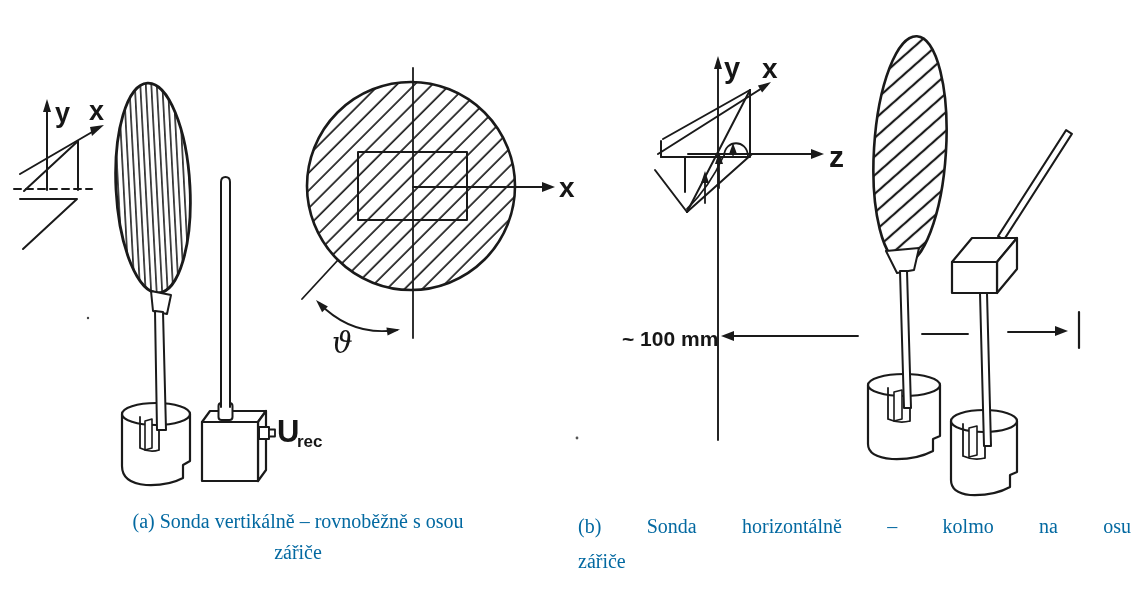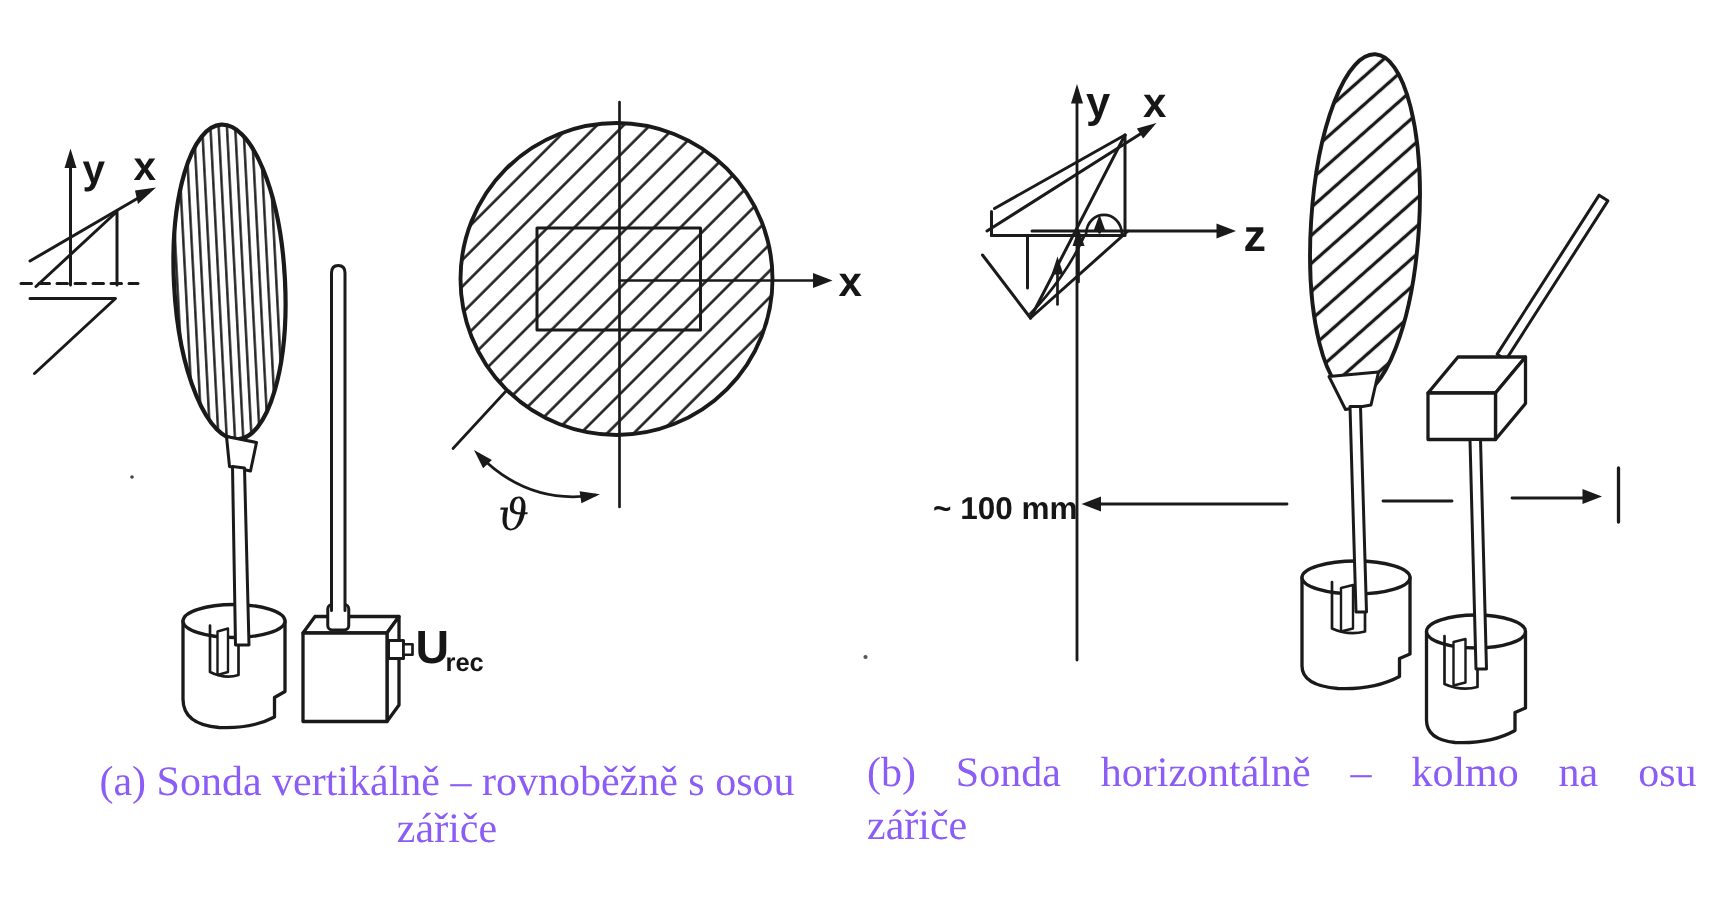--- a/index.html
+++ b/index.html
@@ -4,23 +4,23 @@
 <style>
   html,body{margin:0;padding:0;background:#ffffff;}
   .stage{position:relative;width:1141px;height:605px;background:#ffffff;overflow:hidden;
          font-family:"Liberation Serif", serif;}
   svg{position:absolute;left:0;top:0;}
   svg text{stroke:none;}
   .lbl{font-family:"Liberation Sans", sans-serif;font-weight:700;fill:#161616;}
   .theta{font-family:"DejaVu Serif", serif;font-style:italic;fill:#161616;}
   .dim{font-family:"Liberation Sans", sans-serif;font-weight:600;fill:#161616;}
   .sub{font-family:"Liberation Sans", sans-serif;font-weight:700;fill:#161616;}
-  .caption{position:absolute;color:#8b5cf6;font-size:28px;}
+  .caption{position:absolute;color:#0369a1;font-size:20px;}
   .caption-a{left:40px;top:506px;width:516px;text-align:center;line-height:31px;}
-  .caption-b{left:578px;top:498px;width:553px;line-height:35px;}
+  .caption-b{left:578px;top:509px;width:553px;line-height:35px;}
   .cap-line{display:block;}
   .cap-just{text-align:justify;text-align-last:justify;}
 </style>
 </head>
 <body>
 
 <div class="stage">
 
 <svg width="1141" height="502" viewBox="0 0 1141 502">
   <defs>

